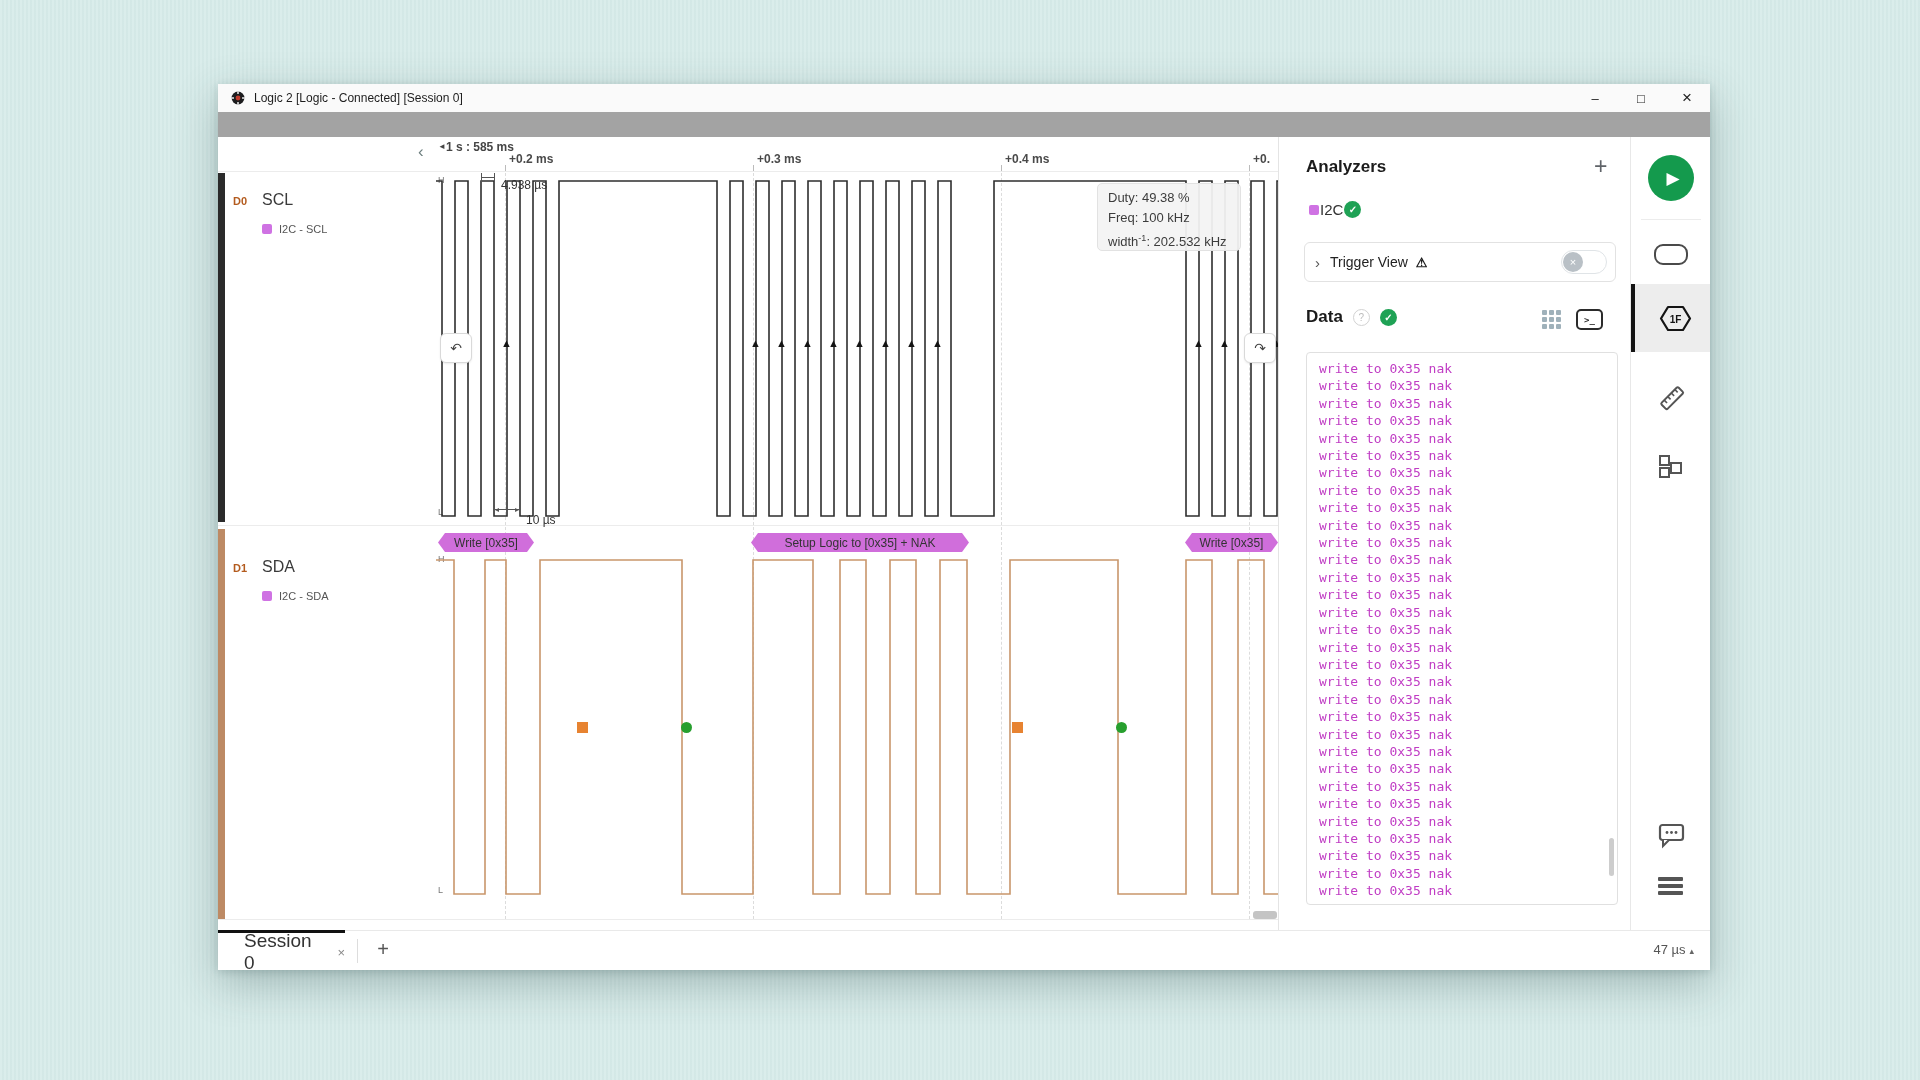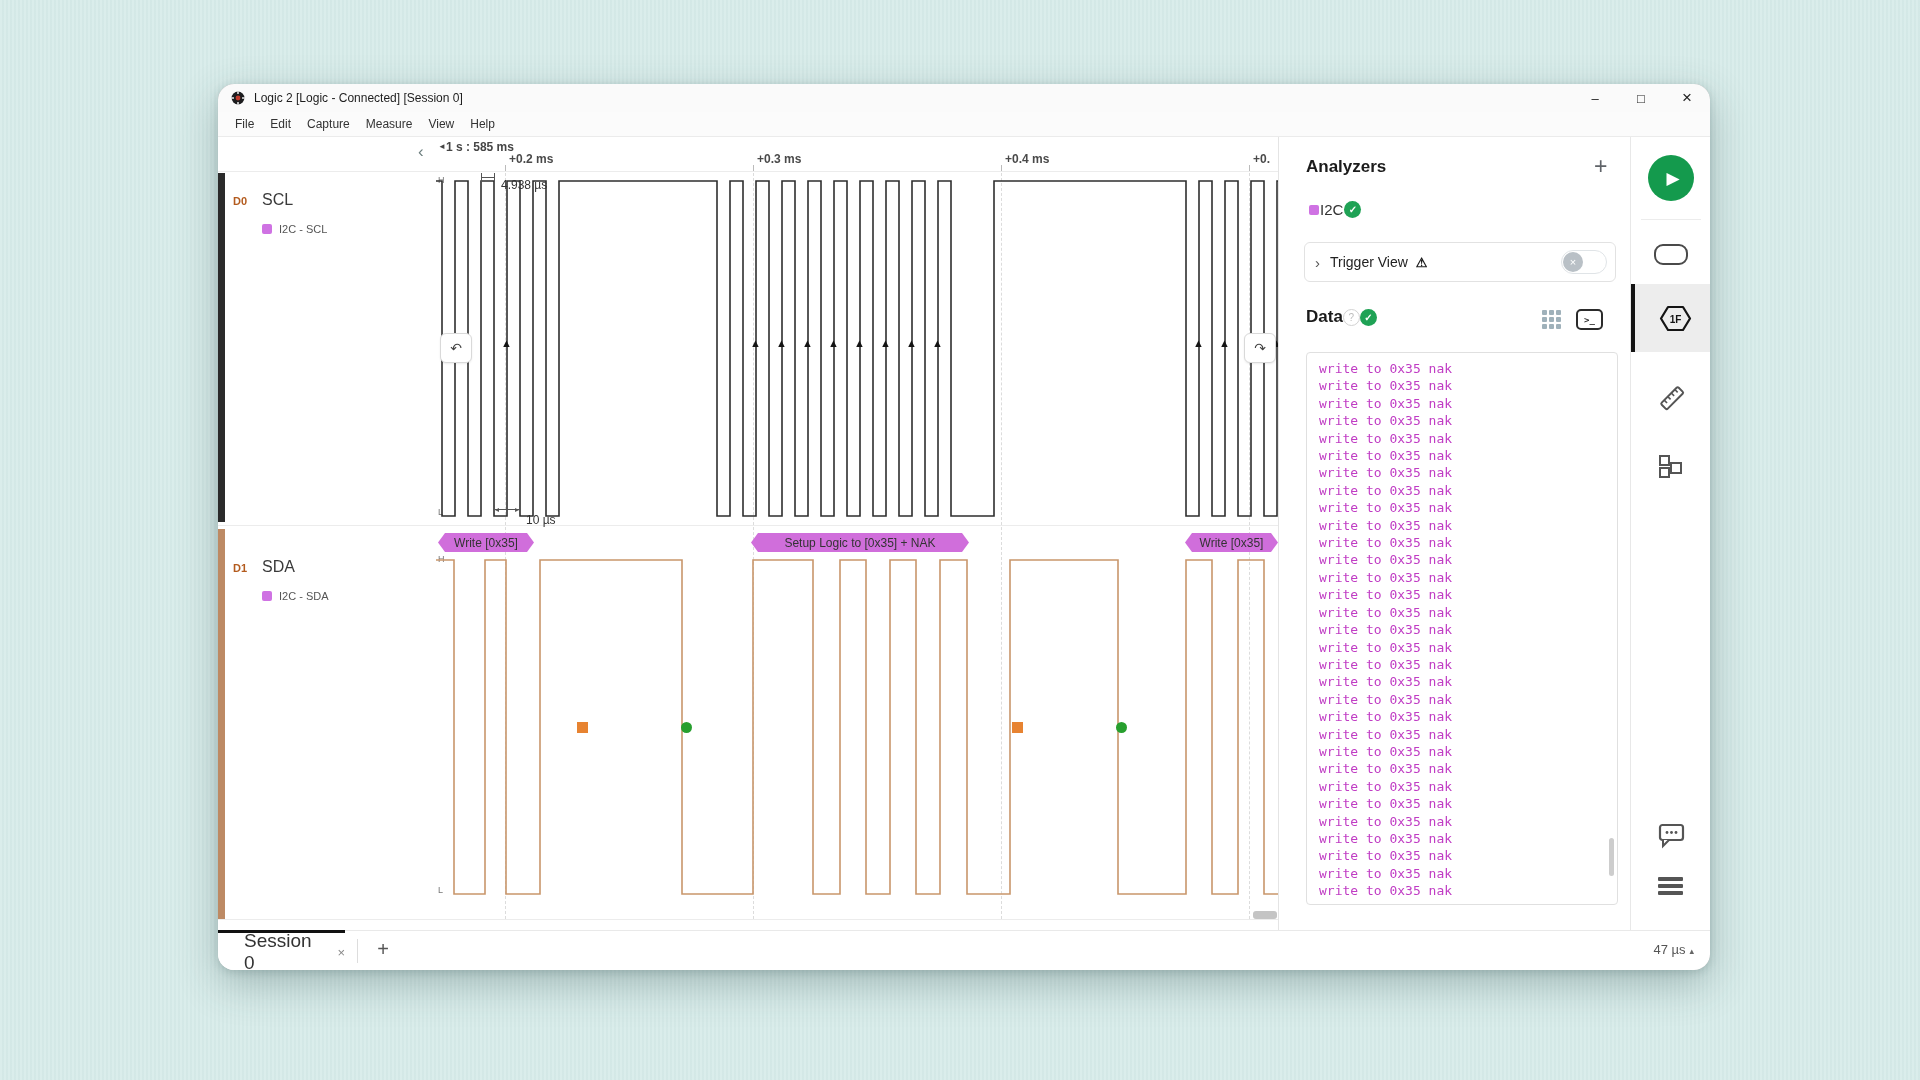--- a/index.html
+++ b/index.html
@@ -5,21 +5,21 @@
   * { margin:0; padding:0; box-sizing:border-box; }
   html,body { width:1920px; height:1080px; overflow:hidden; }
   body {
     font-family:"Liberation Sans", sans-serif;
     background:#d6ebe9;
     background-image:repeating-linear-gradient(90deg, rgba(255,255,255,.10) 0 2px, rgba(0,0,0,0.012) 2px 4px);
     position:relative; color:#333;
   }
   .window {
     position:absolute; left:218px; top:84px; width:1492px; height:886px;
-    background:#a3a3a3; border-radius:16px; overflow:hidden;
+    background:#a3a3a3; border-radius:0; overflow:hidden;
     box-shadow:0 14px 40px rgba(40,70,70,.30), 0 2px 8px rgba(40,70,70,.18);
   }
   
   .titlebar { position:absolute; left:0; top:0; right:0; height:28px; background:#fafafa; display:flex; align-items:center; }
   .appicon { width:14px; height:14px; margin-left:13px; }
   .title-text { font-size:12px; color:#1d1d1d; margin-left:9px; }
   .win-controls { position:absolute; right:0; top:0; height:28px; display:flex; }
   .win-btn { width:46px; height:28px; display:flex; align-items:center; justify-content:center; font-size:13px; color:#222; }
   .win-btn.close { font-size:17px; }
   
@@ -77,21 +77,21 @@
   .add-btn { position:absolute; left:315px; top:16px; font-size:23px; font-weight:300; color:#5f6368; }
   .analyzer-row { position:absolute; left:30px; top:64px; display:flex; align-items:center; gap:1px; }
   .analyzer-row .name { font-size:15px; color:#333; }
   .check { width:17px; height:17px; border-radius:50%; background:#1fa255; color:#fff; font-size:10px; font-weight:bold; display:flex; align-items:center; justify-content:center; }
   .trigger-box { position:absolute; left:25px; top:105px; width:312px; height:40px; border:1px solid #e2e2e2; border-radius:6px; display:flex; align-items:center; padding:0 10px; }
   .trigger-box .chev { font-size:15px; color:#555; margin-right:10px; }
   .trigger-box .lbl { font-size:14px; color:#222; }
   .trigger-box .warn { font-size:13px; color:#1a1a1a; margin-left:8px; font-weight:bold; }
   .toggle { position:absolute; right:8px; top:7px; width:46px; height:24px; border:1px solid #e0e4e7; border-radius:12px; background:#fff; }
   .toggle .knob { position:absolute; left:1px; top:1px; width:20px; height:20px; border-radius:50%; background:#b9c0c6; color:#fff; font-size:11px; display:flex; align-items:center; justify-content:center; }
-  .data-header { position:absolute; left:27px; top:170px; display:flex; align-items:center; }
+  .data-header { position:absolute; left:27px; top:170px; display:flex; align-items:center; gap:10px; }
   .help-circle { width:17px; height:17px; border-radius:50%; border:1.5px solid #d2d2d2; color:#bdbdbd; font-size:10px; display:flex; align-items:center; justify-content:center; }
   .grid-icon { position:absolute; left:263px; top:173px; width:19px; height:19px; display:grid; grid-template-columns:repeat(3,1fr); grid-template-rows:repeat(3,1fr); gap:1.5px; }
   .grid-icon span { background:#9fb1ba; border-radius:1px; }
   .term-icon { position:absolute; left:297px; top:172px; width:27px; height:21px; border:2px solid #2b2b2b; border-radius:5px; color:#2b2b2b; font-family:"DejaVu Sans Mono", monospace; font-size:9px; font-weight:bold; display:flex; align-items:center; justify-content:center; }
   .data-box { position:absolute; left:27px; top:215px; width:312px; height:553px; border:1px solid #e0e0e0; border-radius:4px; background:#fff; overflow:hidden; padding:7px 0 0 12px; }
   .data-row { font-family:"DejaVu Sans Mono", monospace; font-size:13px; line-height:17.4px; color:#c03cc4; white-space:pre; }
   .vthumb { position:absolute; right:3px; bottom:28px; width:5px; height:38px; background:#cdcdcd; border-radius:3px; }
   
   .toolbar { position:absolute; left:1412px; top:0; width:80px; height:793px; background:#fff; border-left:1px solid #e8e8e8; }
   .play-btn { position:absolute; left:17px; top:18px; width:46px; height:46px; border-radius:50%; background:#149a4d; color:#fff; display:flex; align-items:center; justify-content:center; font-size:17px; padding-left:4px; }
@@ -127,28 +127,20 @@
       <rect x="11" y="6.3" width="2.6" height="1.4" fill="#fafafa"></rect>
     </svg>
     <span class="title-text">Logic 2 [Logic - Connected] [Session 0]</span>
     <div class="win-controls">
       <div class="win-btn">–</div>
       <div class="win-btn">□</div>
       <div class="win-btn close">×</div>
     </div>
   </div>
 
-  <div class="menubar">
-    <span class="menu-item">File</span>
-    <span class="menu-item">Edit</span>
-    <span class="menu-item">Capture</span>
-    <span class="menu-item">Measure</span>
-    <span class="menu-item">View</span>
-    <span class="menu-item">Help</span>
-  </div>
 
   <div class="content">
 
     <div class="wave-area">
       <div class="timeline">
         <span class="tl-chevron">‹</span>
         <span class="tl-main"><span class="mini">◄</span><span>1 s : 585 ms</span></span>
         <span id="tl-ticks"><span class="tl-tick-label" style="left: 291px;">+0.2 ms</span><span class="tl-tick" style="left: 287px;"></span><span class="tl-tick-label" style="left: 539px;">+0.3 ms</span><span class="tl-tick" style="left: 535px;"></span><span class="tl-tick-label" style="left: 787px;">+0.4 ms</span><span class="tl-tick" style="left: 783px;"></span><span class="tl-tick-label" style="left: 1035px;">+0.</span><span class="tl-tick" style="left: 1031px;"></span></span>
       </div>
 
@@ -230,20 +222,25 @@
 
         <div class="meas-arrow" style="left:276px; top:332px; width:26px;">
           <div class="line"></div>
             <div class="t1"></div>
             <div class="t2"></div>
           <span class="a1">◂</span>
             <span class="a2">▸</span>
         </div>
         <span class="meas-label" style="left:308px; top:340px;">10 µs</span>
 
+        <div class="tooltip">
+          <div><span>Duty:</span> <span>49.38 %</span></div>
+          <div><span>Freq:</span> <span>100 kHz</span></div>
+          <div><span>width</span><sup>-1</sup><span>: 202.532 kHz</span></div>
+        </div>
 
         <div class="hscroll-chunk"></div>
       </div>
     </div>
 
     <div class="side-panel">
       <span class="panel-title" style="left:27px; top:20px;">Analyzers</span>
       <span class="add-btn">+</span>
 
       <div class="analyzer-row">

